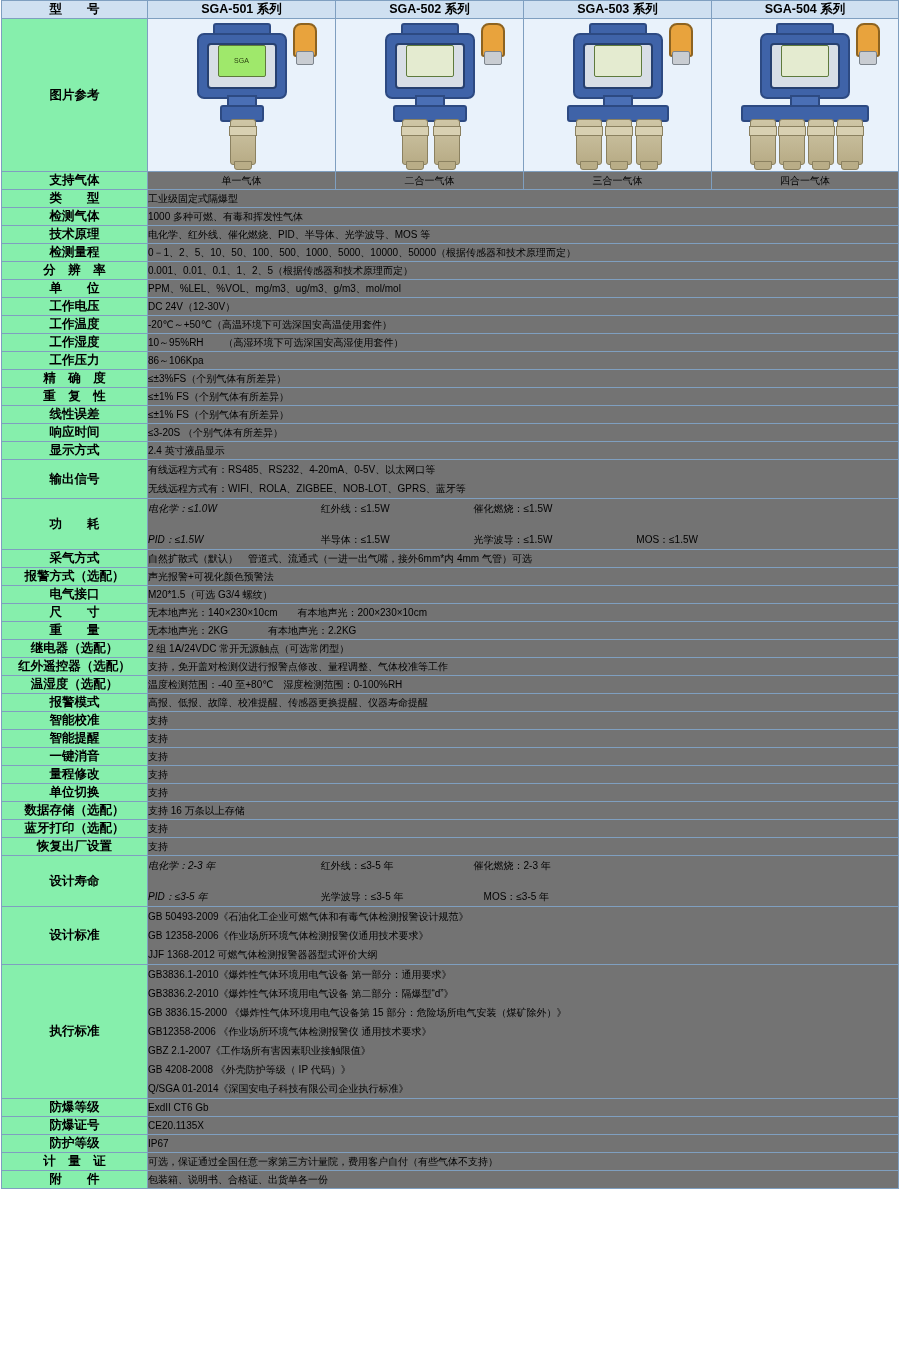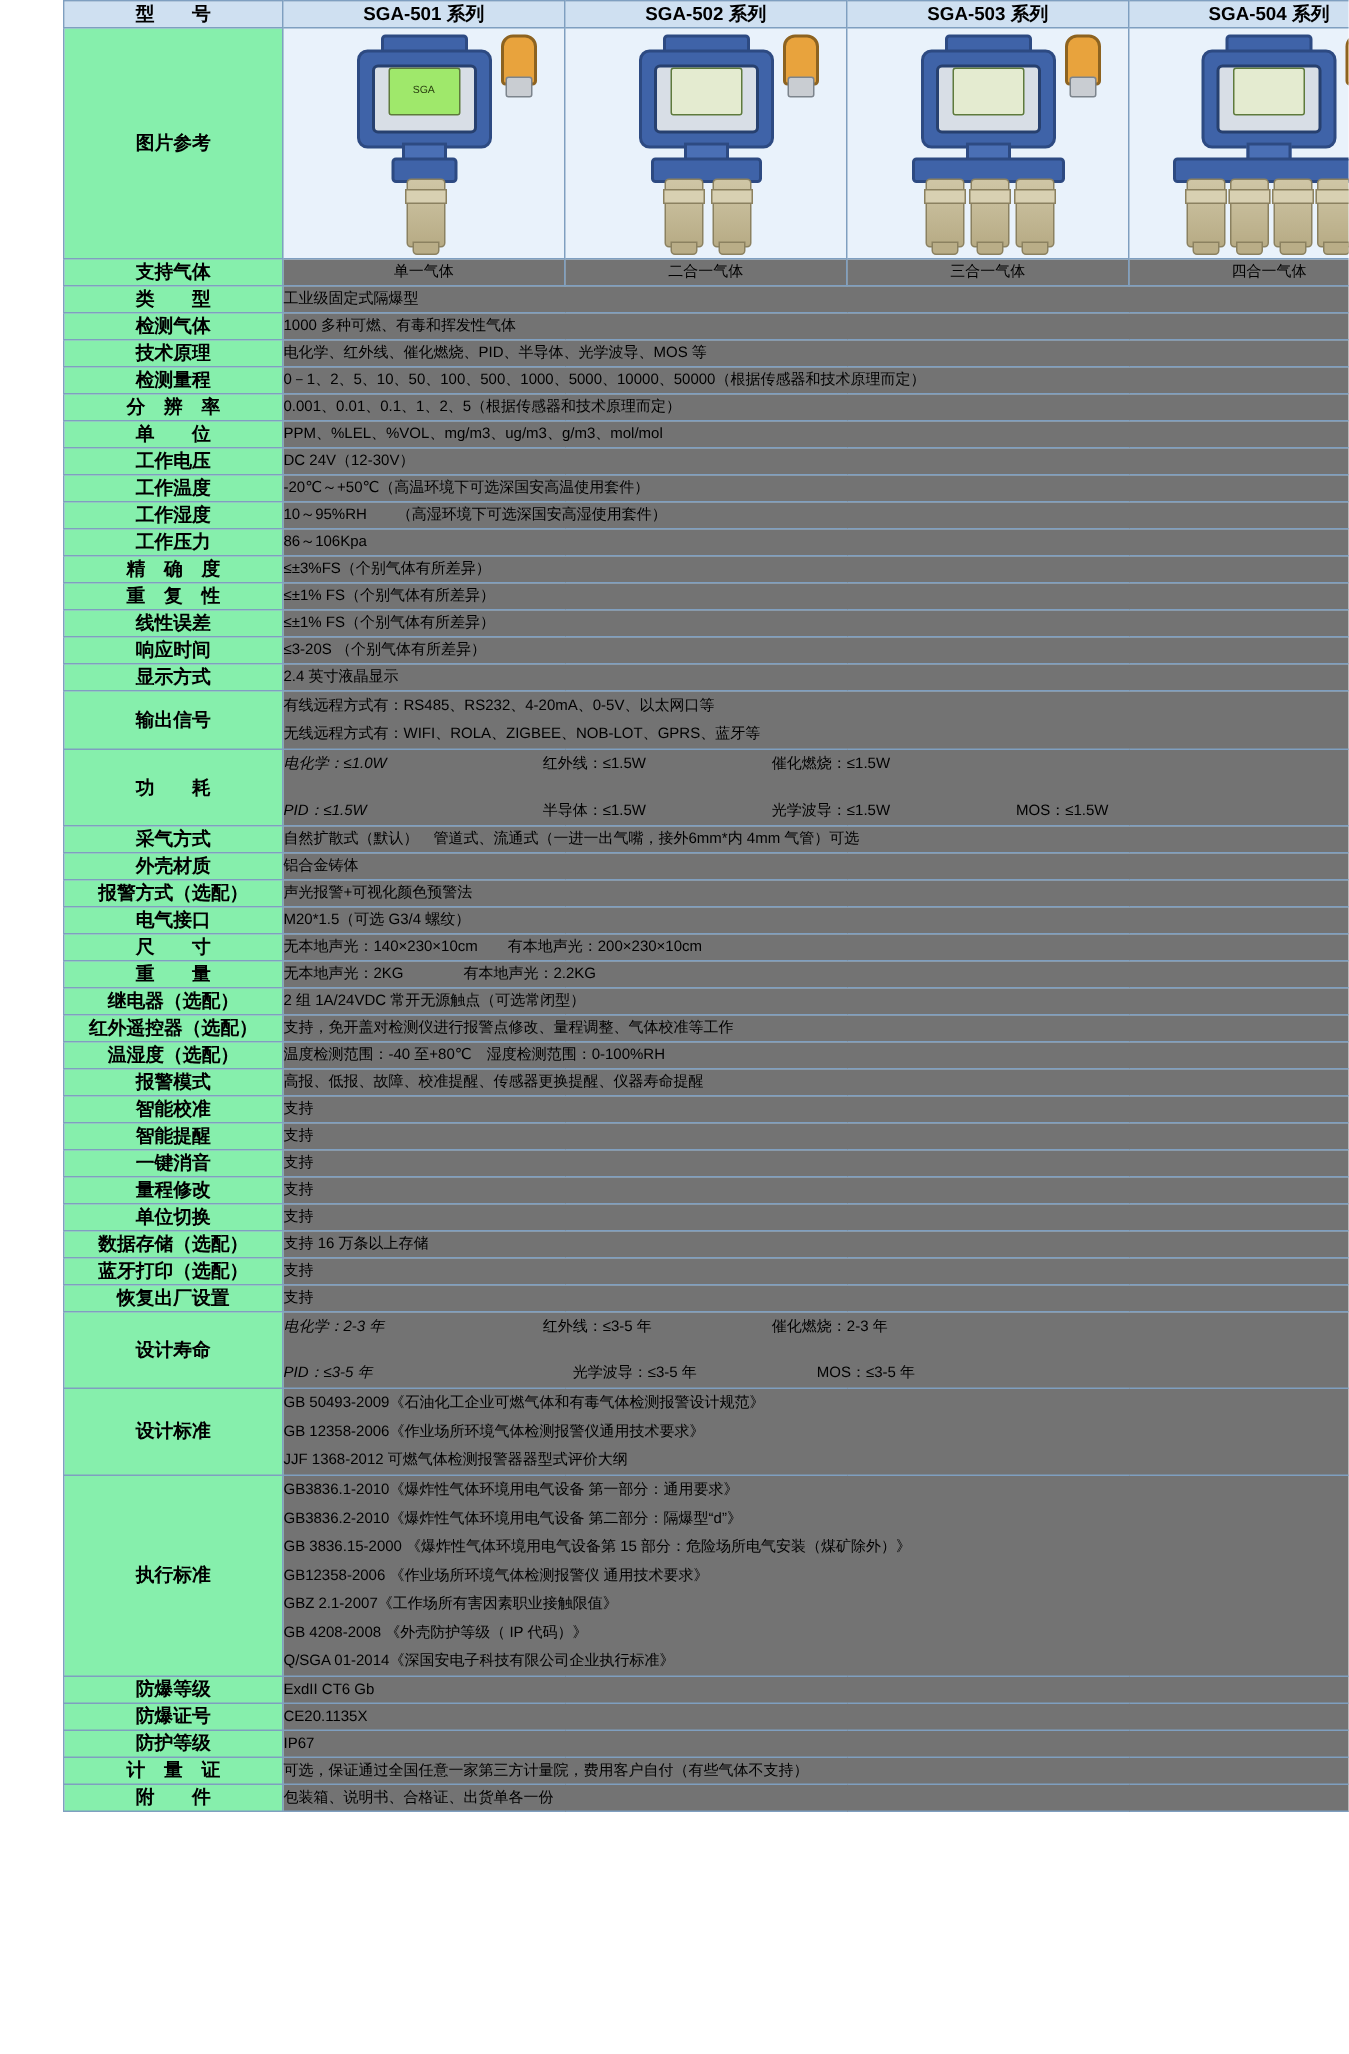--- a/index.html
+++ b/index.html
@@ -1,17 +1,17 @@
 <!DOCTYPE html>
 <html><head>
 <meta charset="utf-8">
 <style>
   html,body{margin:0;padding:0;background:#ffffff;}
   body{font-family:"Liberation Sans","DejaVu Sans",sans-serif;}
-  .sheet{width:899px;height:1369px;position:relative;background:#fff;box-sizing:border-box;padding-left:41px;}
+  .sheet{width:899px;height:1369px;position:relative;background:#fff;box-sizing:border-box;}
   table.spec{border-collapse:collapse;width:897px;margin:0 1px;table-layout:fixed;}
   table.spec td{border:1px solid #7f9fc0;padding:0;vertical-align:middle;}
   .lbl{background:#86efac;text-align:center;font-size:12.5px;color:#000;font-weight:bold;padding:4px 2px;width:116px;}
   .val{background:#737373;font-size:10px;color:#000;padding:4px 6px;line-height:1.5;}
   .val.center{text-align:center;}
   .hdr{background:#cfe0f1;text-align:center;font-size:12.5px;font-weight:bold;padding:5px 2px;}
   .two-line div{padding:2px 0;}
   
   .imgcell{background:#e9f2fb;text-align:center;vertical-align:middle;padding:4px 0;}
   .device{display:inline-block;position:relative;width:170px;height:148px;}
@@ -202,24 +202,20 @@
           <span class="sp">MOS：≤1.5W</span>
         </div>
       </td>
     </tr>
 
     <tr>
           <td class="lbl">采气方式</td>
           <td class="val" colspan="4">自然扩散式（默认）　管道式、流通式（一进一出气嘴，接外6mm*内 4mm 气管）可选</td>
         </tr>
     <tr>
-          <td class="lbl">外壳材质</td>
-          <td class="val" colspan="4">铝合金铸体</td>
-        </tr>
-    <tr>
           <td class="lbl">报警方式（选配）</td>
           <td class="val" colspan="4">声光报警+可视化颜色预警法</td>
         </tr>
     <tr>
           <td class="lbl">电气接口</td>
           <td class="val" colspan="4">M20*1.5（可选 G3/4 螺纹）</td>
         </tr>
     <tr>
           <td class="lbl">尺　　寸</td>
           <td class="val" colspan="4">无本地声光：140×230×10cm　　有本地声光：200×230×10cm</td>
@@ -280,21 +276,21 @@
     <tr>
       <td class="lbl">设计寿命</td>
       <td class="val two-line" colspan="4">
         <div class="rowline">
           <span class="g1">电化学：2-3 年</span>
           <span class="g2">红外线：≤3-5 年</span>
           <span class="g3">催化燃烧：2-3 年</span>
         </div>
         <div class="rowline">
           <span class="g1">PID：≤3-5 年</span>
-          <span class="g2" style="width:160px;margin-left:20px;">光学波导：≤3-5 年</span>
+          <span class="g2" style="width:160px;">光学波导：≤3-5 年</span>
           <span class="sp">MOS：≤3-5 年</span>
         </div>
       </td>
     </tr>
 
     <tr>
       <td class="lbl">设计标准</td>
       <td class="val two-line" colspan="4">
         <div>GB 50493-2009《石油化工企业可燃气体和有毒气体检测报警设计规范》</div>
         <div>GB 12358-2006《作业场所环境气体检测报警仪通用技术要求》</div>

